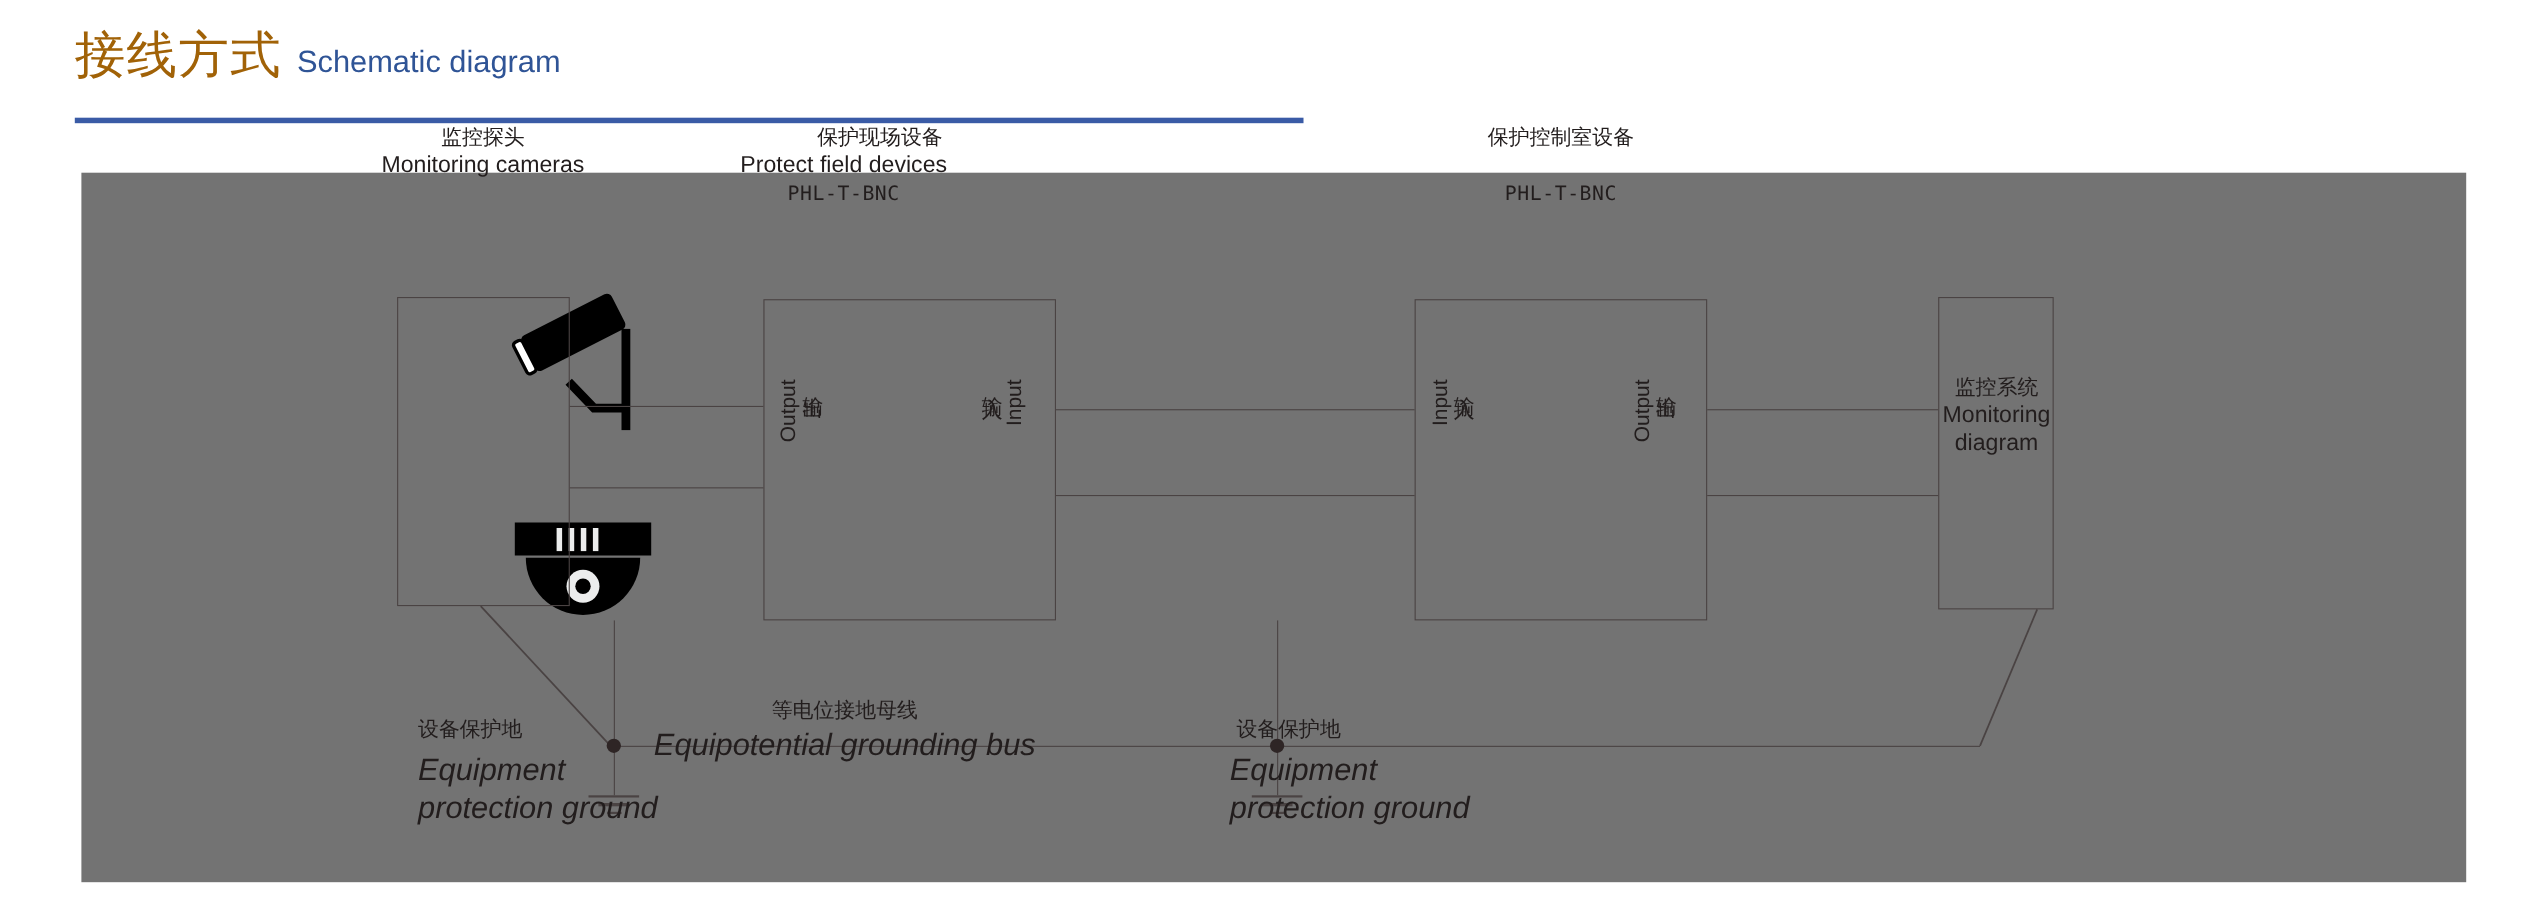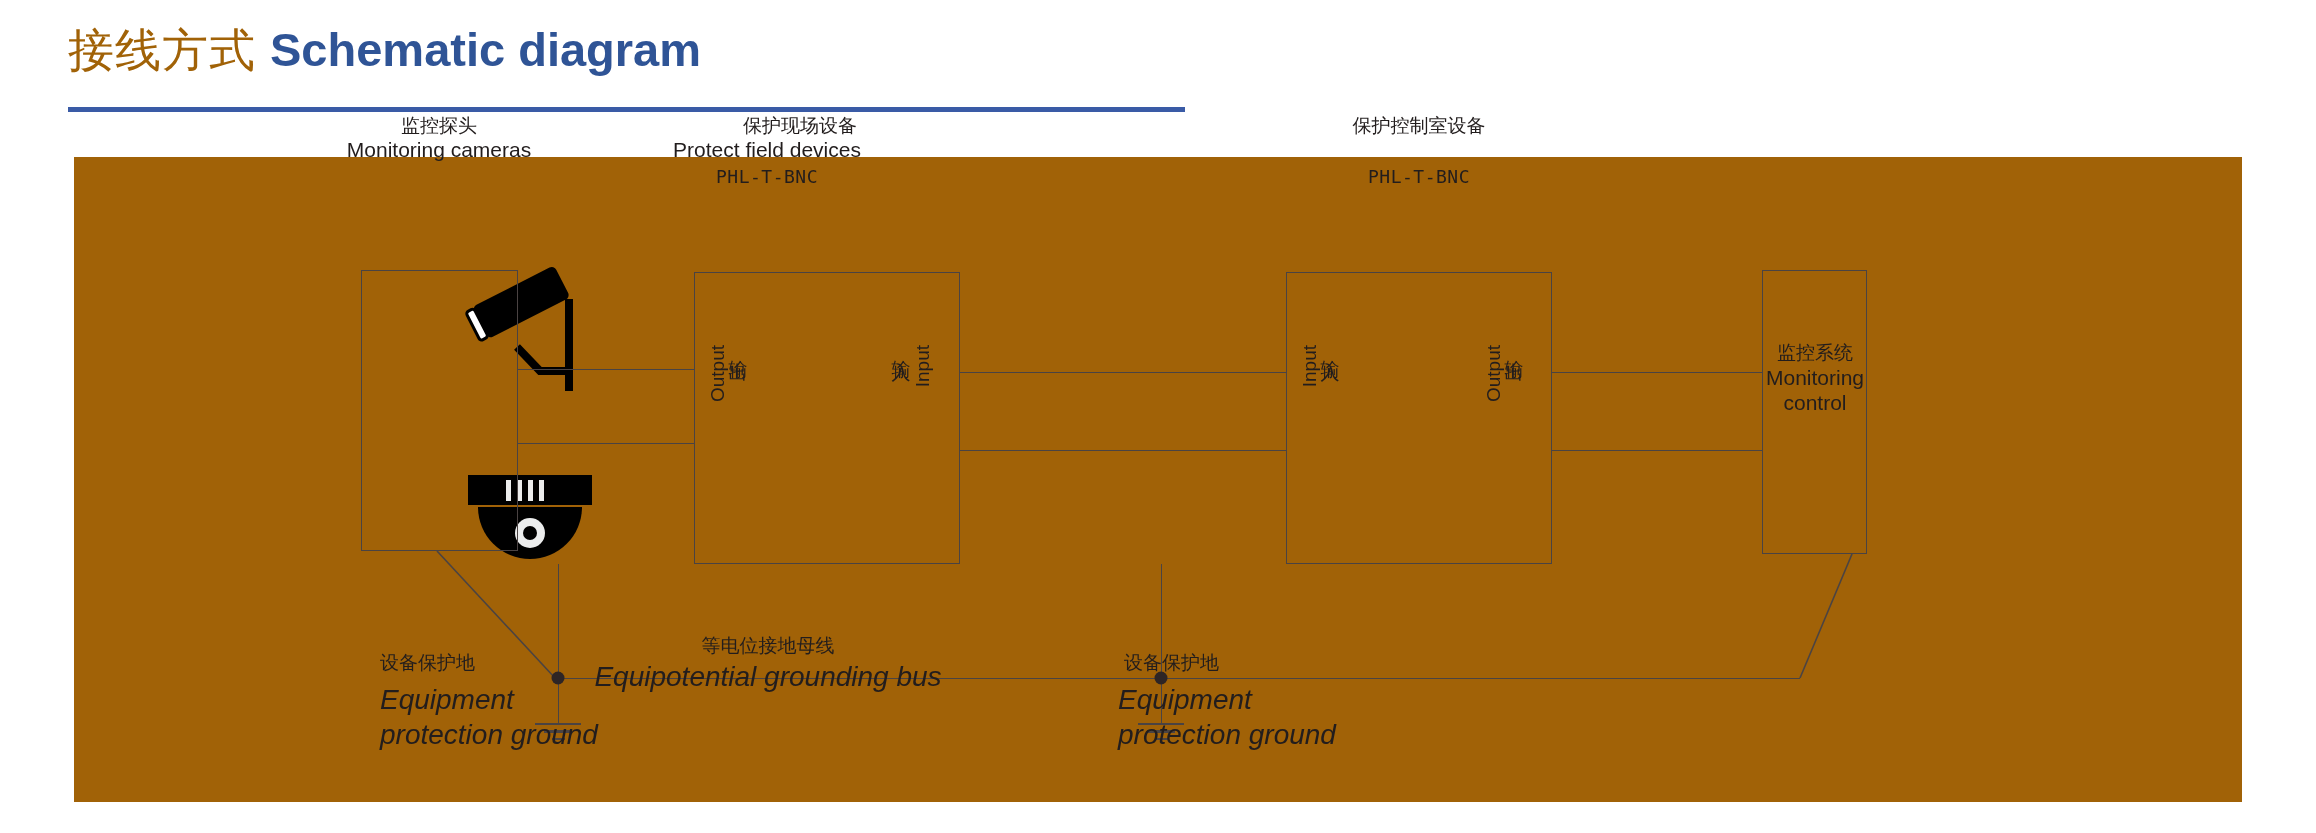--- a/index.html
+++ b/index.html
@@ -30,43 +30,43 @@
     white-space: nowrap;
   }
   #title-cn {
     font-size: 46px;
     color: #a16207;
     letter-spacing: 1px;
     line-height: 1;
     font-family: "DejaVu Sans", "Liberation Sans", sans-serif;
   }
   #title-en {
-    font-size: 47px;
+    font-size: 28px;
     color: #2f5496;
     line-height: 1;
     font-family: "Liberation Sans", sans-serif;
-    font-weight: 700;
+    font-weight: 400;
   }
   #title-rule {
     position: absolute;
     left: 0px;
     top: 81px;
     width: 1117px;
     height: 5px;
     background: #3a5ba6;
   }
 
   
   #panel {
     position: absolute;
     left: 74px;
     top: 157px;
     width: 2168px;
     height: 645px;
-    background: #a16207;
+    background: #737373;
   }
 
   
   .box {
     position: absolute;
     border: 1.6px solid #4a4343;
     background: transparent;
     box-sizing: border-box;
   }
   .hline {
@@ -246,21 +246,21 @@
     <span class="cnv">输入</span>
   </div>
   <div class="port" style="left:1410px; top:188px;">
     <span class="rot">Output</span>
     <span class="cnv">输出</span>
   </div>
 
   <div class="box" style="left:1688px; top:113px; width:105px; height:284px;"></div>
   <div class="lbl lbl-center cn" style="left:1741px; top:184px;">监控系统</div>
   <div class="lbl lbl-center en" style="left:1741px; top:208px;">Monitoring</div>
-  <div class="lbl lbl-center en" style="left:1741px; top:233px;">control</div>
+  <div class="lbl lbl-center en" style="left:1741px; top:233px;">diagram</div>
 
   <div class="hline" style="left:444px; top:212px; width:176px;"></div>
   <div class="hline" style="left:444px; top:286px; width:176px;"></div>
 
   <div class="hline" style="left:886px; top:215px; width:326px;"></div>
   <div class="hline" style="left:886px; top:293px; width:326px;"></div>
 
   <div class="hline" style="left:1478px; top:215px; width:210px;"></div>
   <div class="hline" style="left:1478px; top:293px; width:210px;"></div>
 

